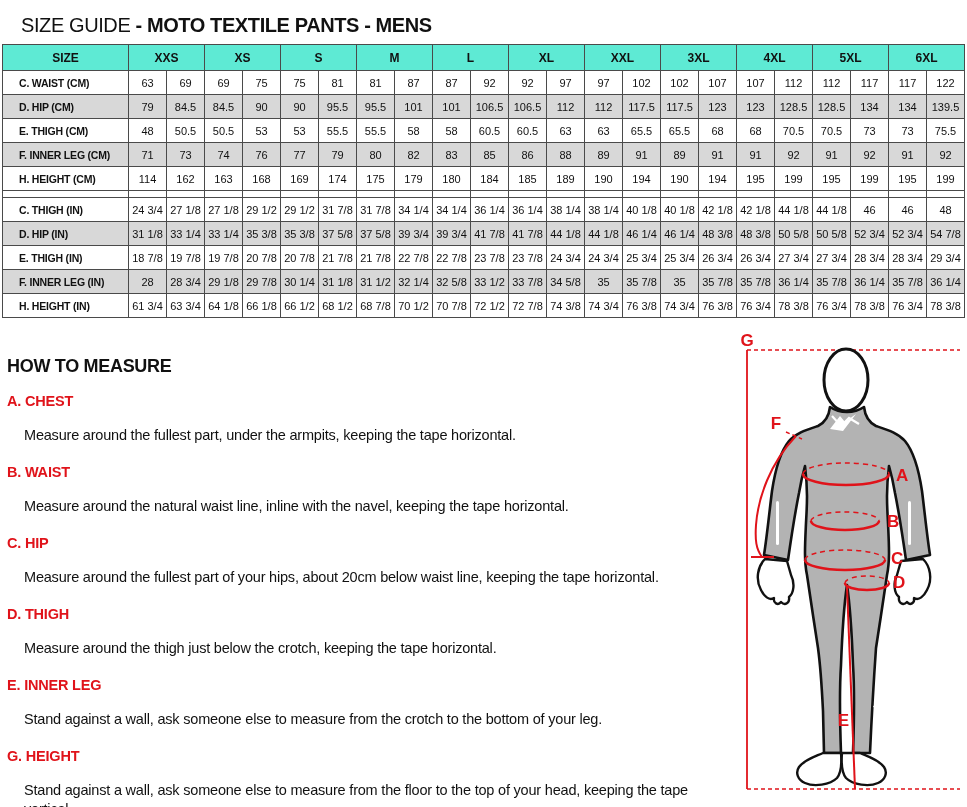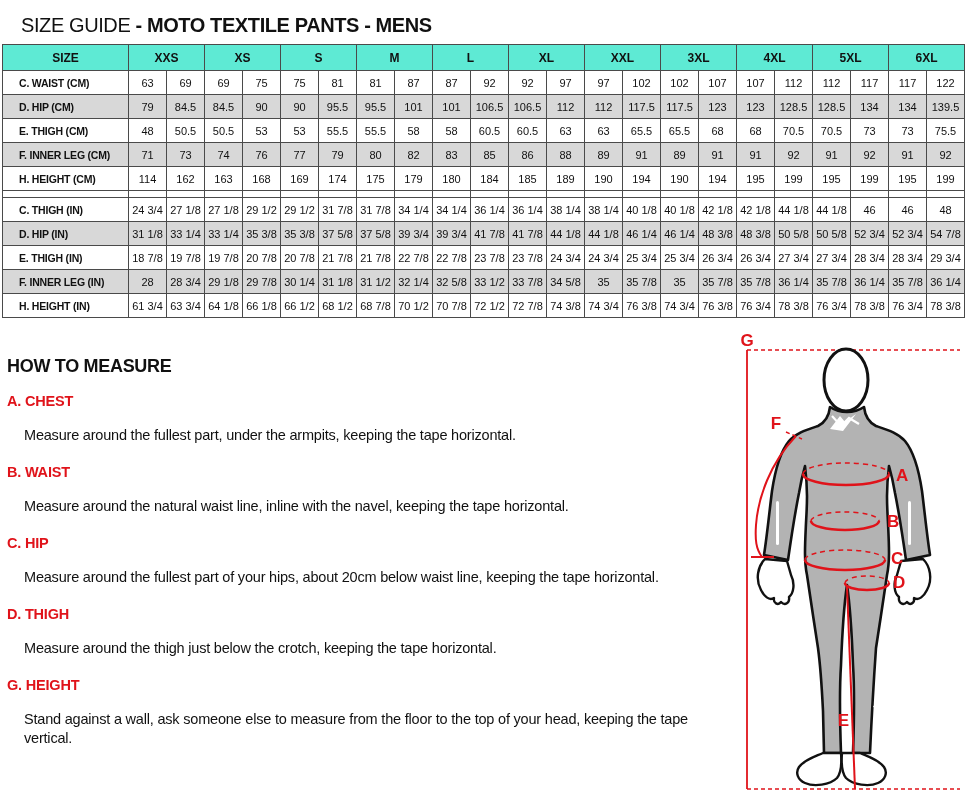--- a/index.html
+++ b/index.html
@@ -381,20 +381,24 @@
   </div>
   <div class="msec">
     <h3 style="color:#e0131a">C. HIP</h3>
     <p>Measure around the fullest part of your hips, about 20cm below waist line, keeping the tape horizontal.</p>
   </div>
   <div class="msec">
     <h3 style="color:#e0131a">D. THIGH</h3>
     <p>Measure around the thigh just below the crotch, keeping the tape horizontal.</p>
   </div>
   <div class="msec">
+    <h3 style="color:#e0131a">E. INNER LEG</h3>
+    <p>Stand against a wall, ask someone else to measure from the crotch to the bottom of your leg.</p>
+  </div>
+  <div class="msec">
     <h3 style="color:#e0131a">G. HEIGHT</h3>
     <p>Stand against a wall, ask someone else to measure from the floor to the top of your head, keeping the tape vertical.</p>
   </div>
 </div>
 
 <div class="diagram">
   <svg width="255" height="472" viewBox="0 0 255 472">
 
     <line x1="37" y1="17" x2="250" y2="17" stroke="#e0131a" stroke-width="1.5" stroke-dasharray="4,3"></line>
     <line x1="37" y1="17" x2="37" y2="456" stroke="#e0131a" stroke-width="1.8"></line>

